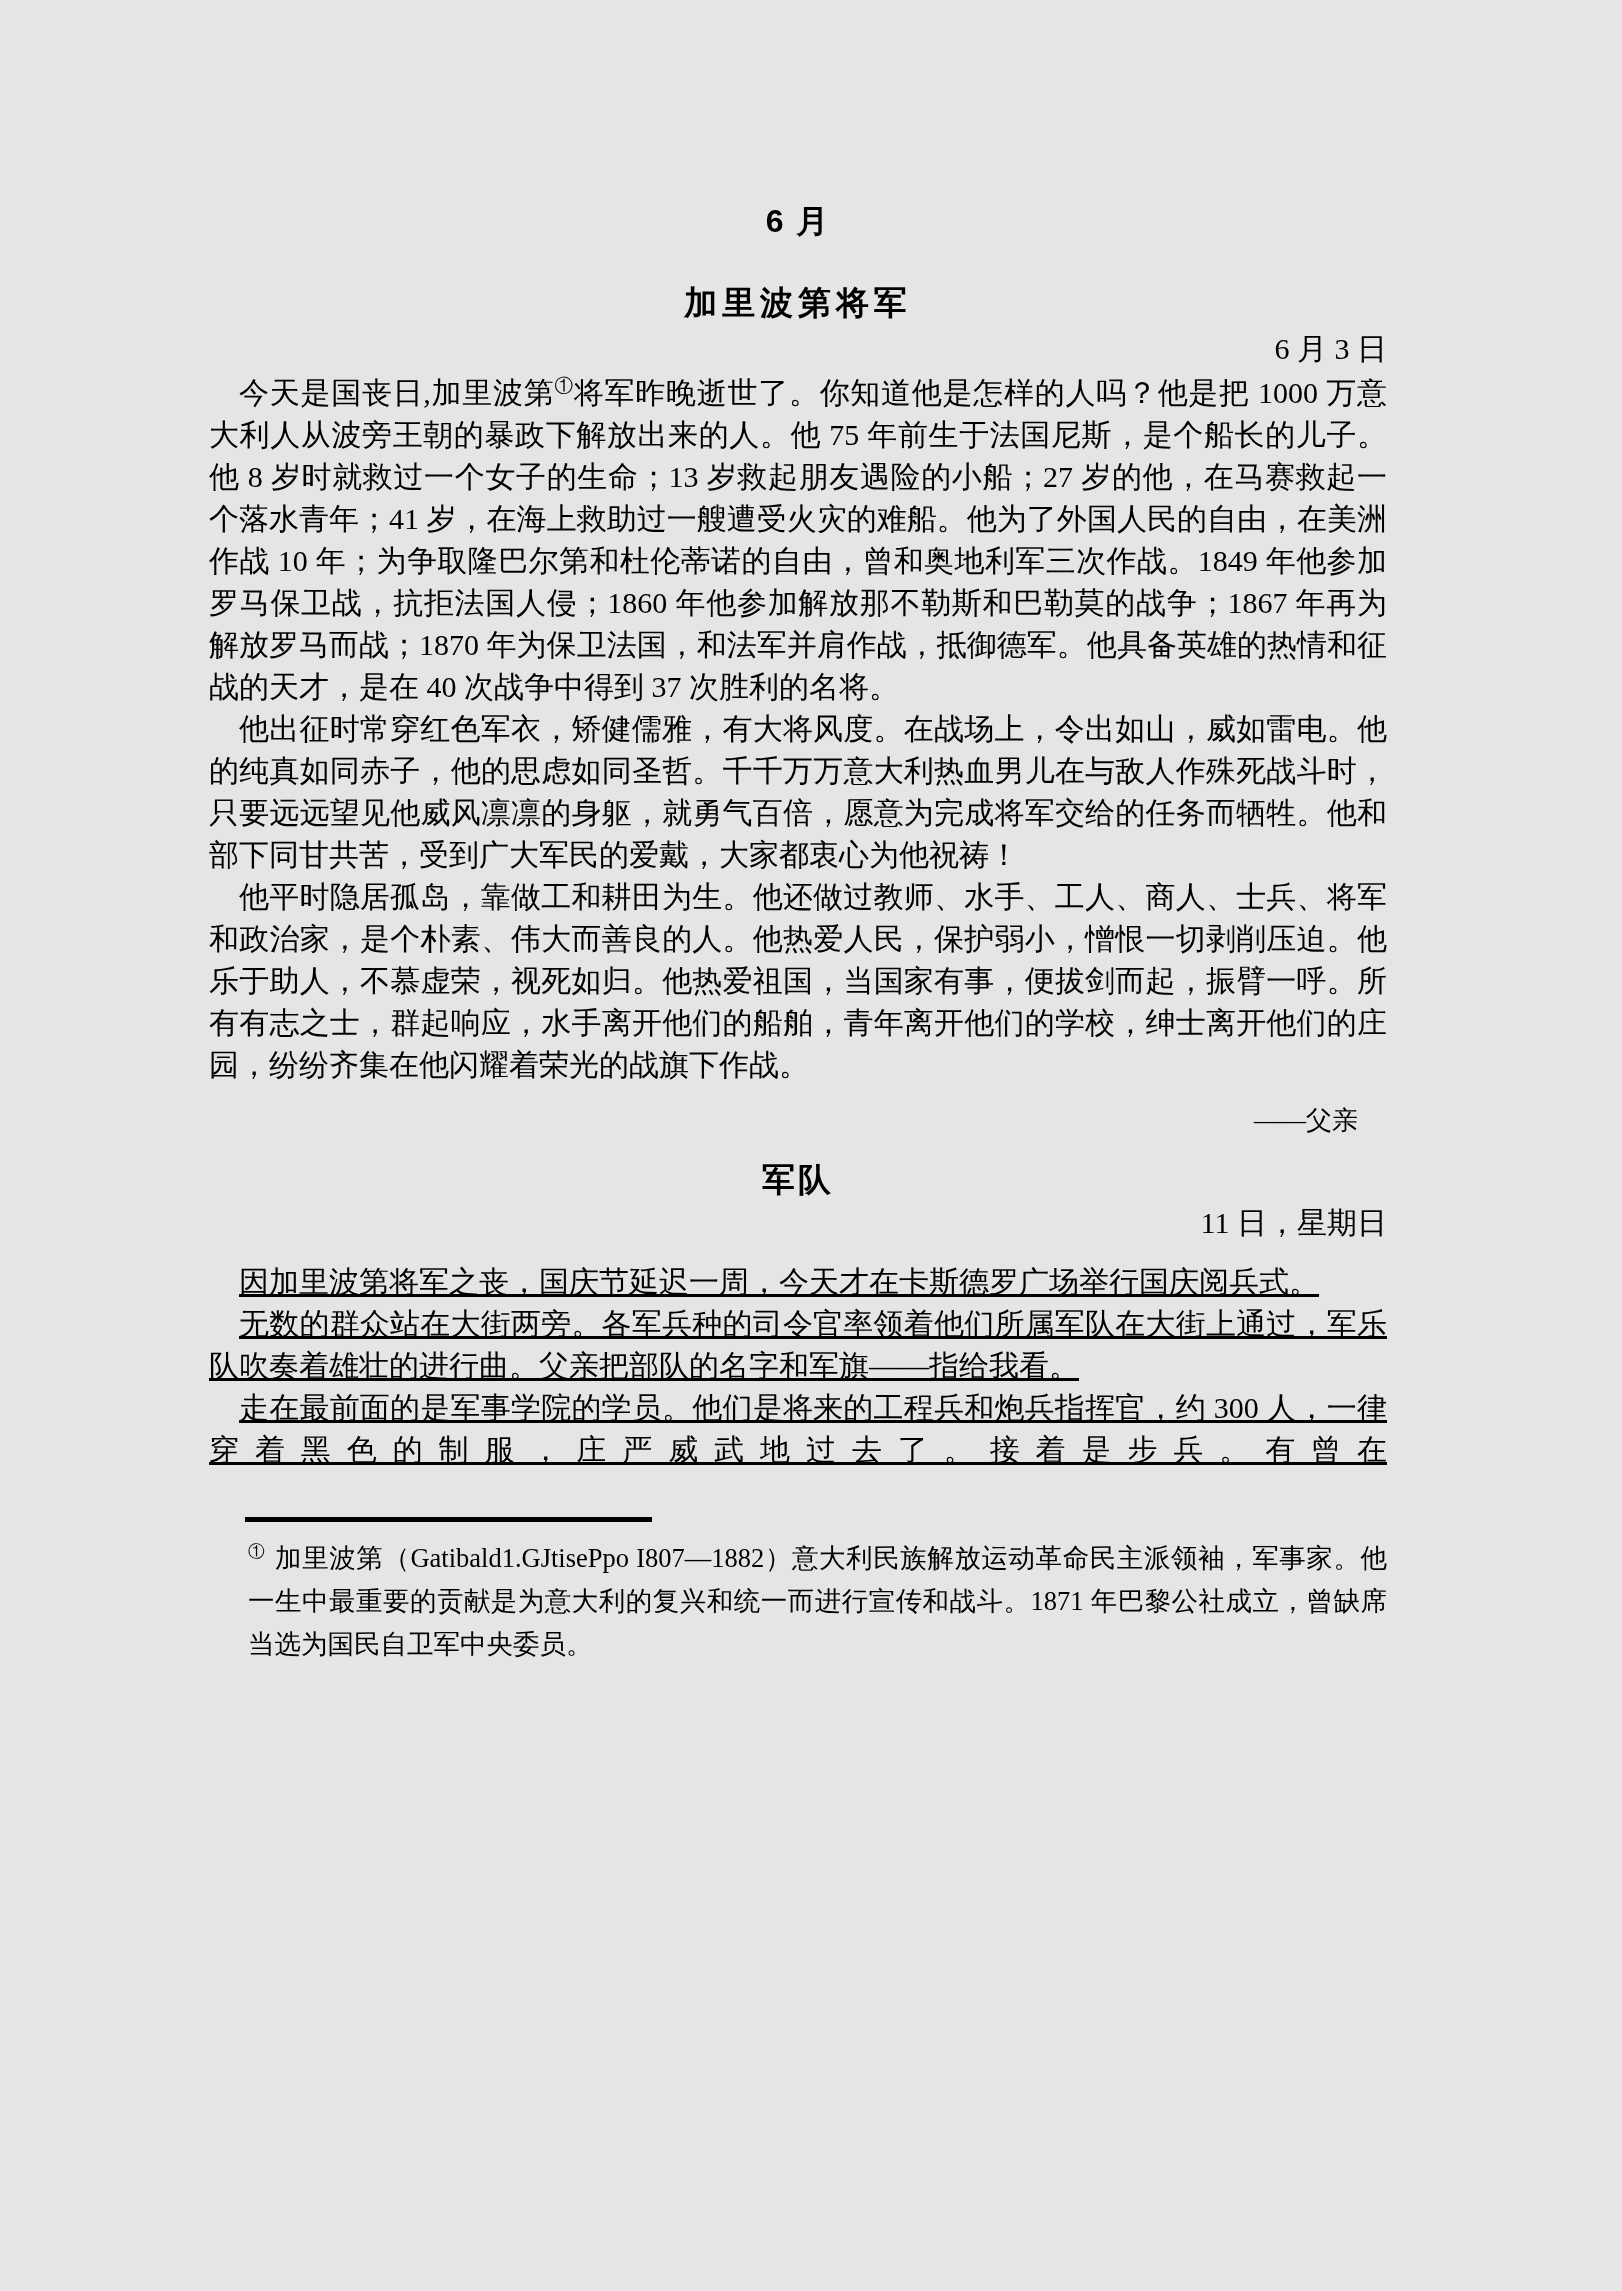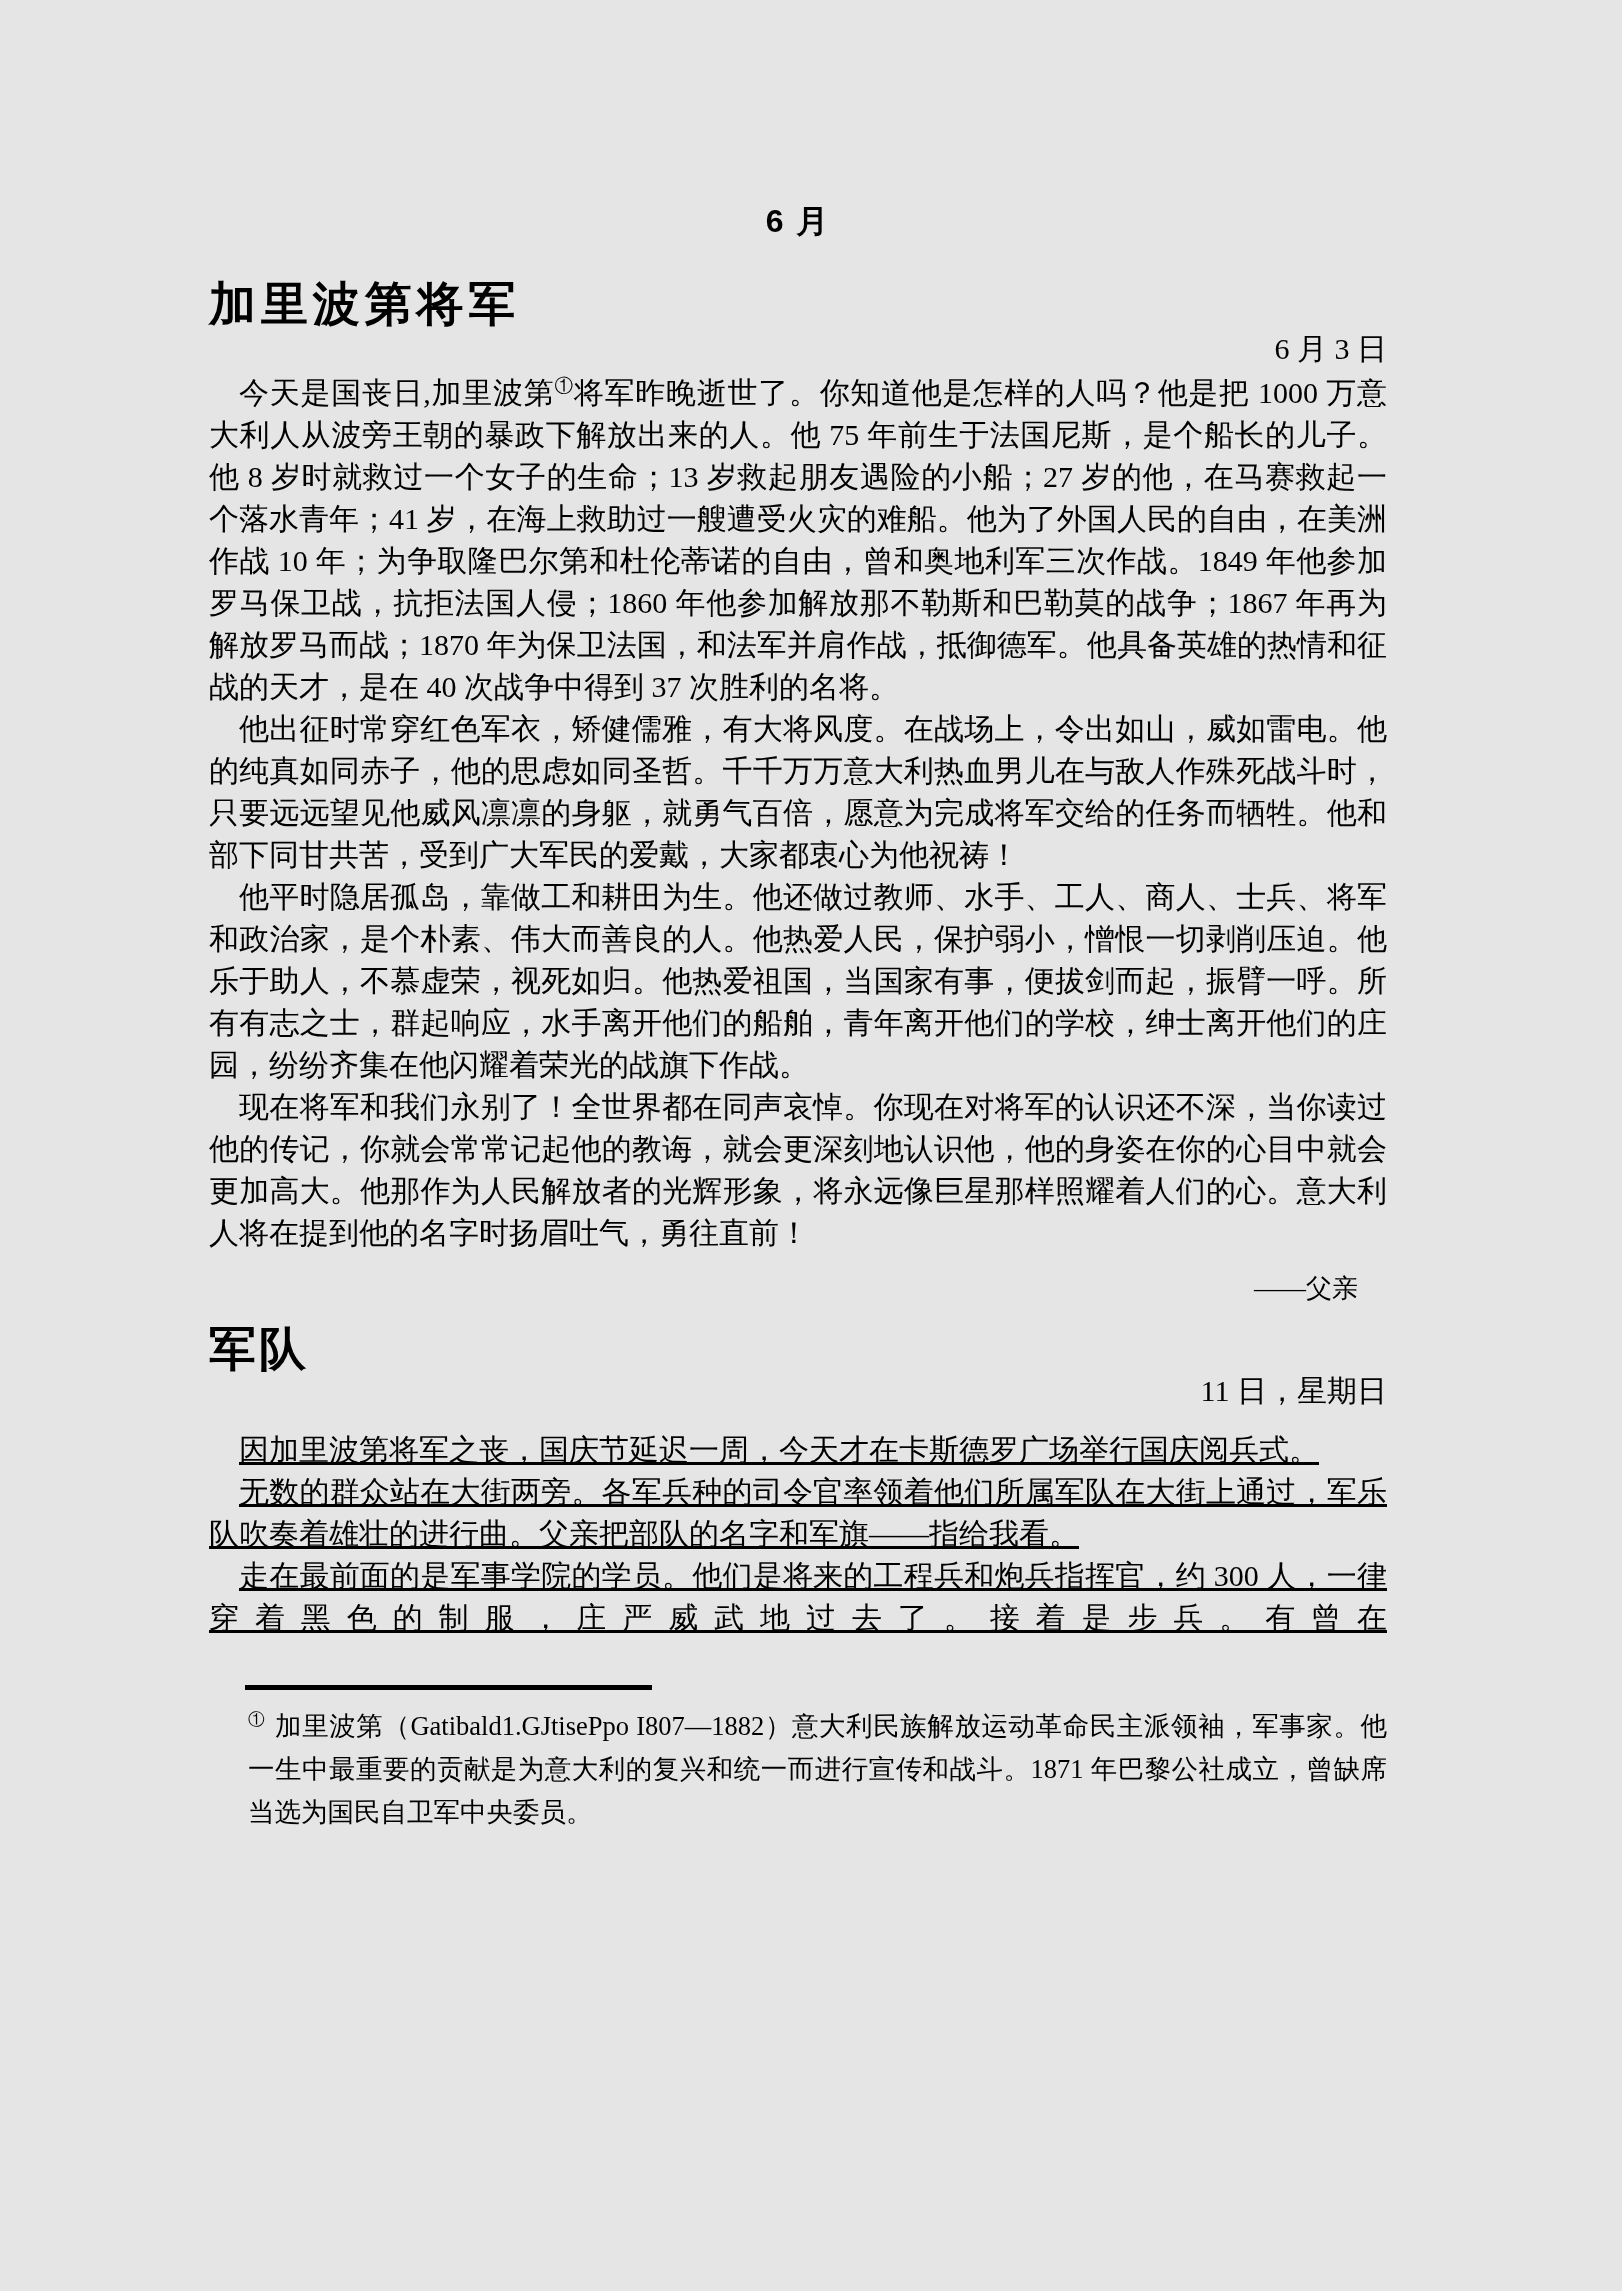--- a/index.html
+++ b/index.html
@@ -19,24 +19,24 @@
   .month-title{
     margin:202px 0 0 0;
     font-family:"Liberation Sans","DejaVu Sans",sans-serif;
     font-weight:bold;
     font-size:32px;line-height:39px;
     text-align:center;
     letter-spacing:2px;
   }
   .sec-title{
     margin:41px 0 0 0;
-    font-family:Liberation Sans, sans-serif;
+    font-family:Liberation Serif, serif;
     font-weight:bold;
-    font-size:47px;line-height:43px;
-    text-align:left;
+    font-size:33px;line-height:43px;
+    text-align:center;
     letter-spacing:4.9px;
   }
   .sec-title.second{margin-top:17px;letter-spacing:2.9px;}
   .dateline{
     margin:3px 0 0 0;
     font-size:30px;line-height:42px;
     text-align:right;
   }
   .dateline.second{margin-top:0;}
   .paras{margin-top:2px;}
@@ -90,21 +90,20 @@
 
     <div class="month-title">6 月</div>
 
     <div>
       <div class="sec-title">加里波第将军</div>
       <div class="dateline">6 月 3 日</div>
       <div class="paras">
           <p>今天是国丧日,加里波第<sup class="ref">①</sup>将军昨晚逝世了。你知道他是怎样的人吗？他是把 1000 万意大利人从波旁王朝的暴政下解放出来的人。他 75 年前生于法国尼斯，是个船长的儿子。他 8 岁时就救过一个女子的生命；13 岁救起朋友遇险的小船；27 岁的他，在马赛救起一个落水青年；41 岁，在海上救助过一艘遭受火灾的难船。他为了外国人民的自由，在美洲作战 10 年；为争取隆巴尔第和杜伦蒂诺的自由，曾和奥地利军三次作战。1849 年他参加罗马保卫战，抗拒法国人侵；1860 年他参加解放那不勒斯和巴勒莫的战争；1867 年再为解放罗马而战；1870 年为保卫法国，和法军并肩作战，抵御德军。他具备英雄的热情和征战的天才，是在 40 次战争中得到 37 次胜利的名将。</p>
           <p>他出征时常穿红色军衣，矫健儒雅，有大将风度。在战场上，令出如山，威如雷电。他的纯真如同赤子，他的思虑如同圣哲。千千万万意大利热血男儿在与敌人作殊死战斗时，只要远远望见他威风凛凛的身躯，就勇气百倍，愿意为完成将军交给的任务而牺牲。他和部下同甘共苦，受到广大军民的爱戴，大家都衷心为他祝祷！</p>
           <p>他平时隐居孤岛，靠做工和耕田为生。他还做过教师、水手、工人、商人、士兵、将军和政治家，是个朴素、伟大而善良的人。他热爱人民，保护弱小，憎恨一切剥削压迫。他乐于助人，不慕虚荣，视死如归。他热爱祖国，当国家有事，便拔剑而起，振臂一呼。所有有志之士，群起响应，水手离开他们的船舶，青年离开他们的学校，绅士离开他们的庄园，纷纷齐集在他闪耀着荣光的战旗下作战。</p>
-          <p>现在将军和我们永别了！全世界都在同声哀悼。你现在对将军的认识还不深，当你读过他的传记，你就会常常记起他的教诲，就会更深刻地认识他，他的身姿在你的心目中就会更加高大。他那作为人民解放者的光辉形象，将永远像巨星那样照耀着人们的心。意大利人将在提到他的名字时扬眉吐气，勇往直前！</p>
         </div>
       <div class="signature">——父亲</div>
     </div>
 
     <div>
       <div class="sec-title second">军队</div>
       <div class="dateline second">11 日，星期日</div>
       <div class="paras second">
           <p>因加里波第将军之丧，国庆节延迟一周，今天才在卡斯德罗广场举行国庆阅兵式。</p>
           <p>无数的群众站在大街两旁。各军兵种的司令官率领着他们所属军队在大街上通过，军乐队吹奏着雄壮的进行曲。父亲把部队的名字和军旗——指给我看。</p>

